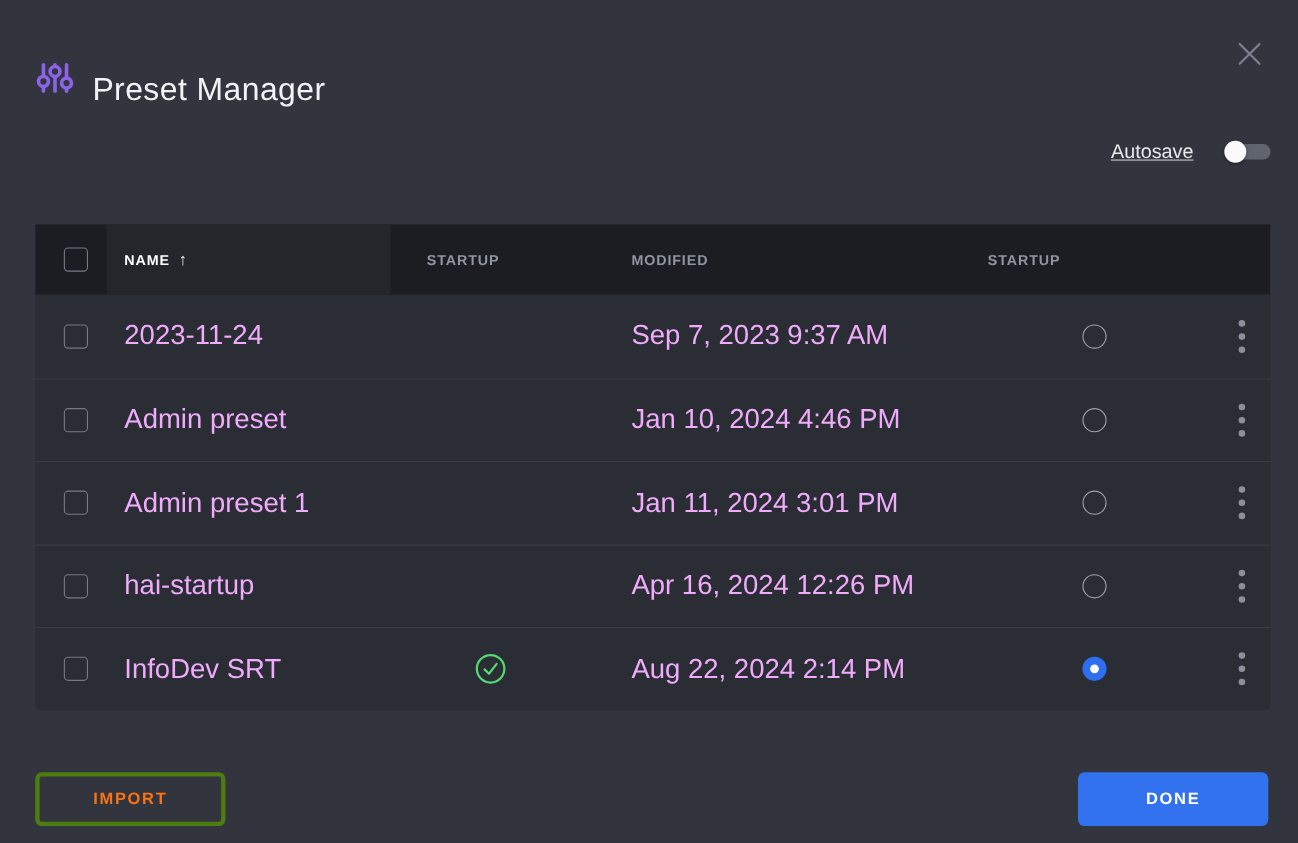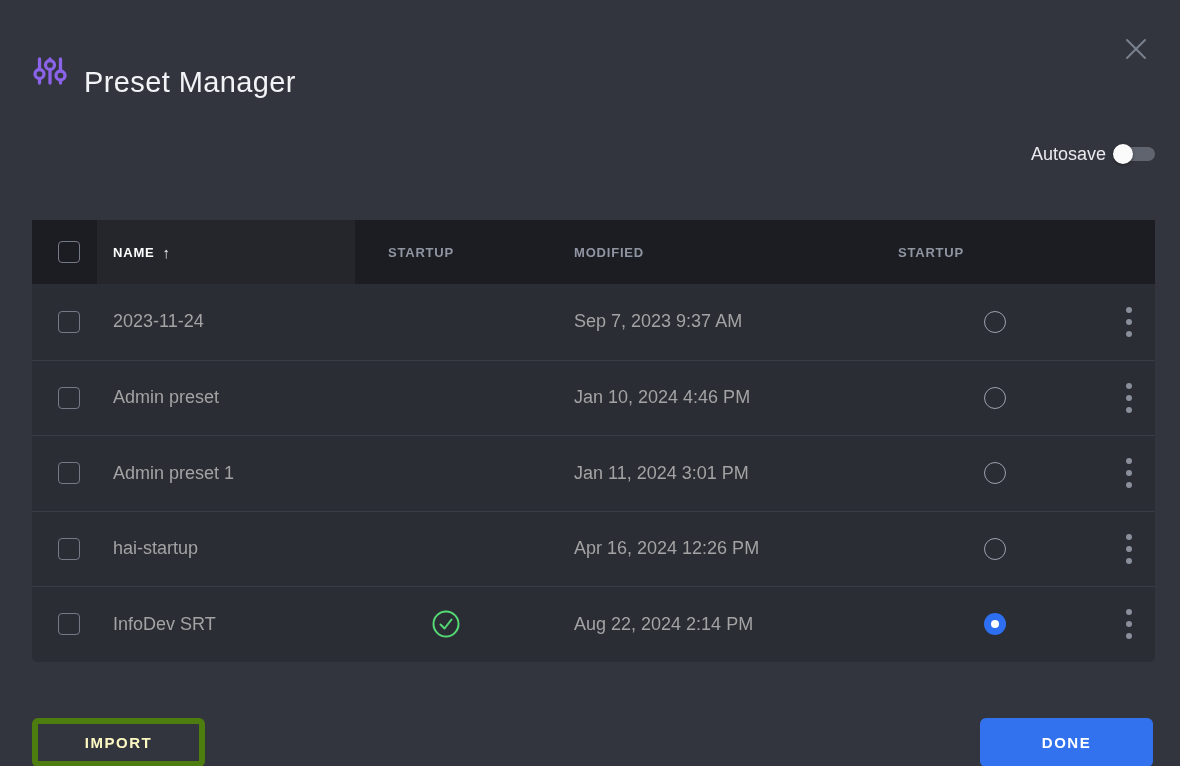--- a/index.html
+++ b/index.html
@@ -22,22 +22,22 @@
     font-size:29px; font-weight:500; color:#f2f3f6; letter-spacing:0.4px;margin-top:24px;
   }
   .sliders-icon { width:36px; height:38px; display:block; }
   .close-btn {
     background:none; border:none; cursor:pointer; padding:4px; margin-top:-12px;
     line-height:0;
   }
 
   
   .autosave-row {
-    display:flex; align-items:center; justify-content:flex-end; gap:7px;
-    margin:60px 25px 0 0; height:24px;
+    display:flex; align-items:center; justify-content:flex-end; gap:28px;
+    margin:44px 25px 0 0; height:24px;text-decoration:underline;
   }
   .autosave-row .autosave-label { font-size:18px; color:#e9eaee; }
   .switch { position:relative; width:42px; height:22px; cursor:pointer; flex:0 0 auto; }
   .switch .track {
     position:absolute; left:6px; top:4px; width:36px; height:14px;
     border-radius:7px; background:#60646f;
   }
   .switch .knob {
     position:absolute; left:0; top:1px; width:20px; height:20px;
     border-radius:50%; background:#fbfbfc;
@@ -53,21 +53,21 @@
     display:flex; align-items:stretch; height:64px; background:#1c1d23;
     font-size:13px; font-weight:bold; letter-spacing:0.8px; color:#9095a2;margin-top:16px;
   }
   .hcell { display:flex; align-items:center; }
   .hcell.c-name { background:#24262c; color:#ffffff; gap:8px; }
   .arrow { font-size:15px; color:#e8e9ec; font-weight:normal; }
 
   .tbody { background:#2b2d35; }
   .trow {
     display:flex; height:75.5px; background:#2b2d35;
-    font-size:18px; color:#a3a3a3;
+    font-size:25px; color:#f0abfc;
   }
   .trow + .trow { border-top:1px solid #3a3c45; }
 
   .cell { display:flex; align-items:center; height:100%; }
   .c-check   { width:65px;  padding-left:26px; }
   .c-name    { width:258px; padding-left:16px; }
   .c-active  { width:184px; padding-left:33px; }
   .c-modified{ width:326px; padding-left:35px; }
   .c-startup { width:197px; padding-left:33px; }
   .c-menu    { flex:1; padding-left:60px; }
@@ -100,21 +100,21 @@
   .footer {
     display:flex; justify-content:space-between; align-items:center;
     margin-top:56px; padding:0 27px 0 32px;
   }
   .btn {
     min-width:173px; height:49px; border-radius:6px; cursor:pointer;
     font-family:"Liberation Sans", sans-serif;
     font-size:15px; font-weight:bold; letter-spacing:1.5px;
   }
   .btn-outline {
-    background:transparent; border:6px solid #4d7c0f; color:#fef9c3;
+    background:transparent; border:4px solid #4d7c0f; color:#f97316;
   }
   .btn-primary {
     background:#3272ee; border:none; color:#ffffff;
   }
 </style>
 </head>
 <body>
 
 <div class="dialog">
 

